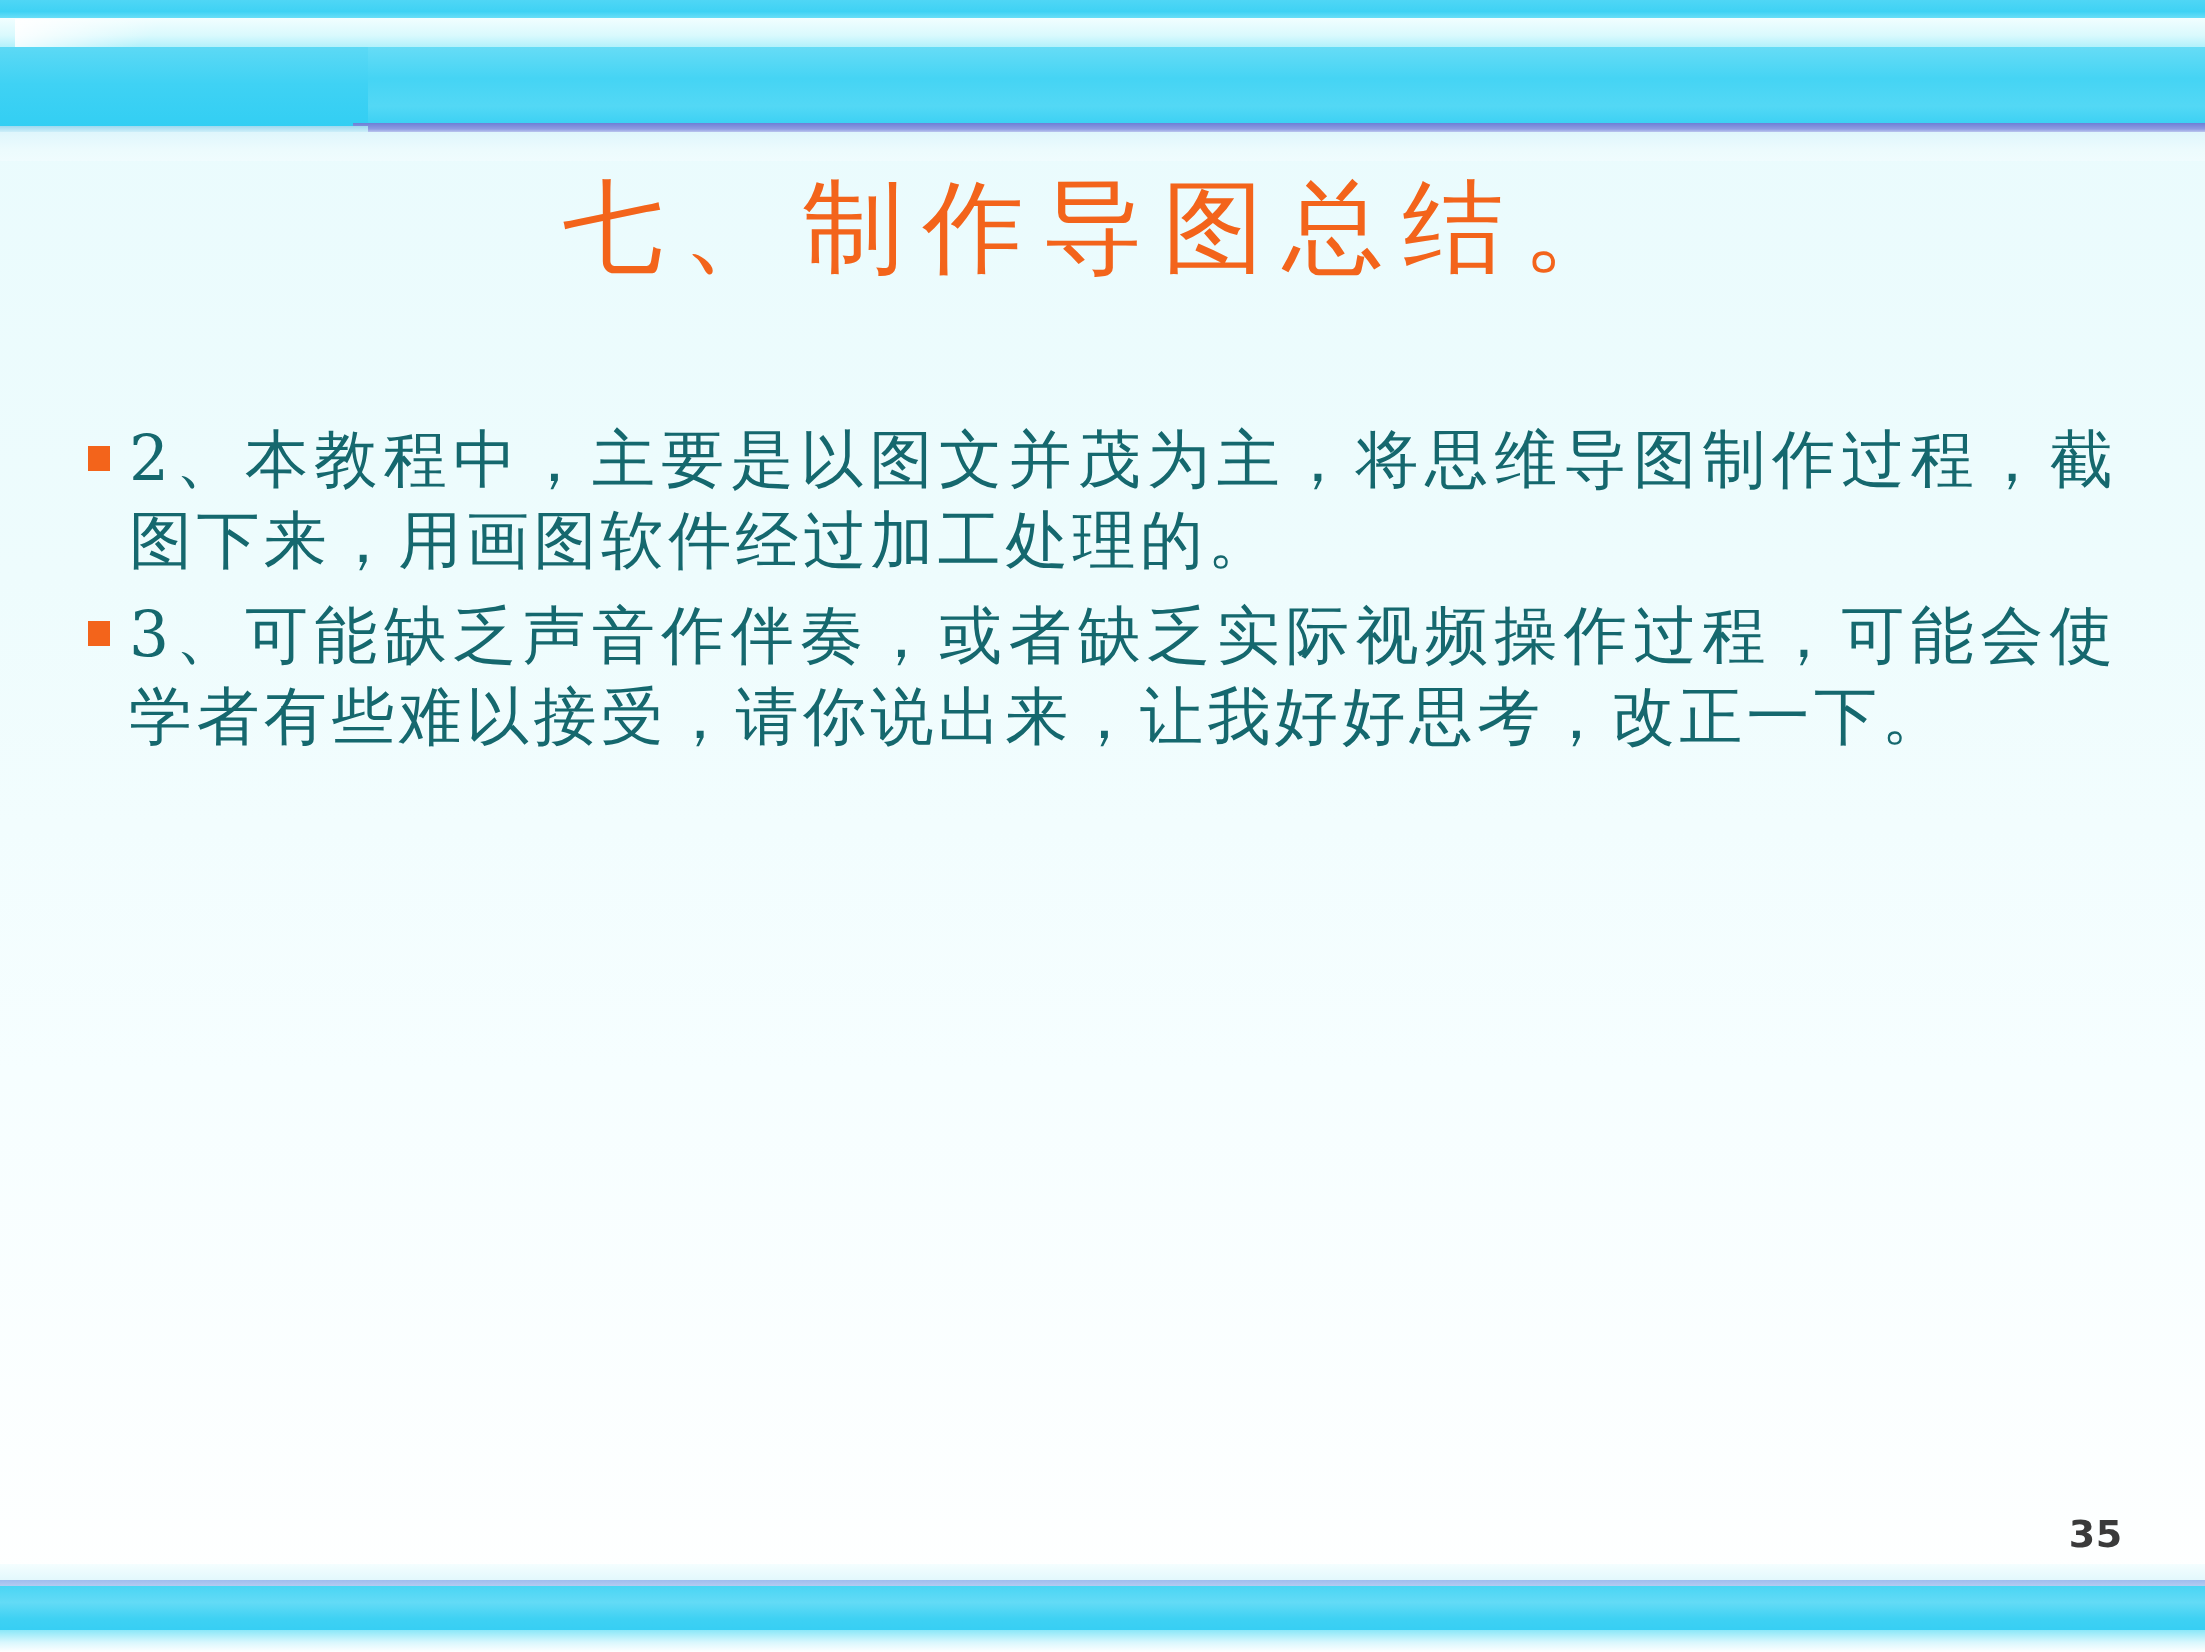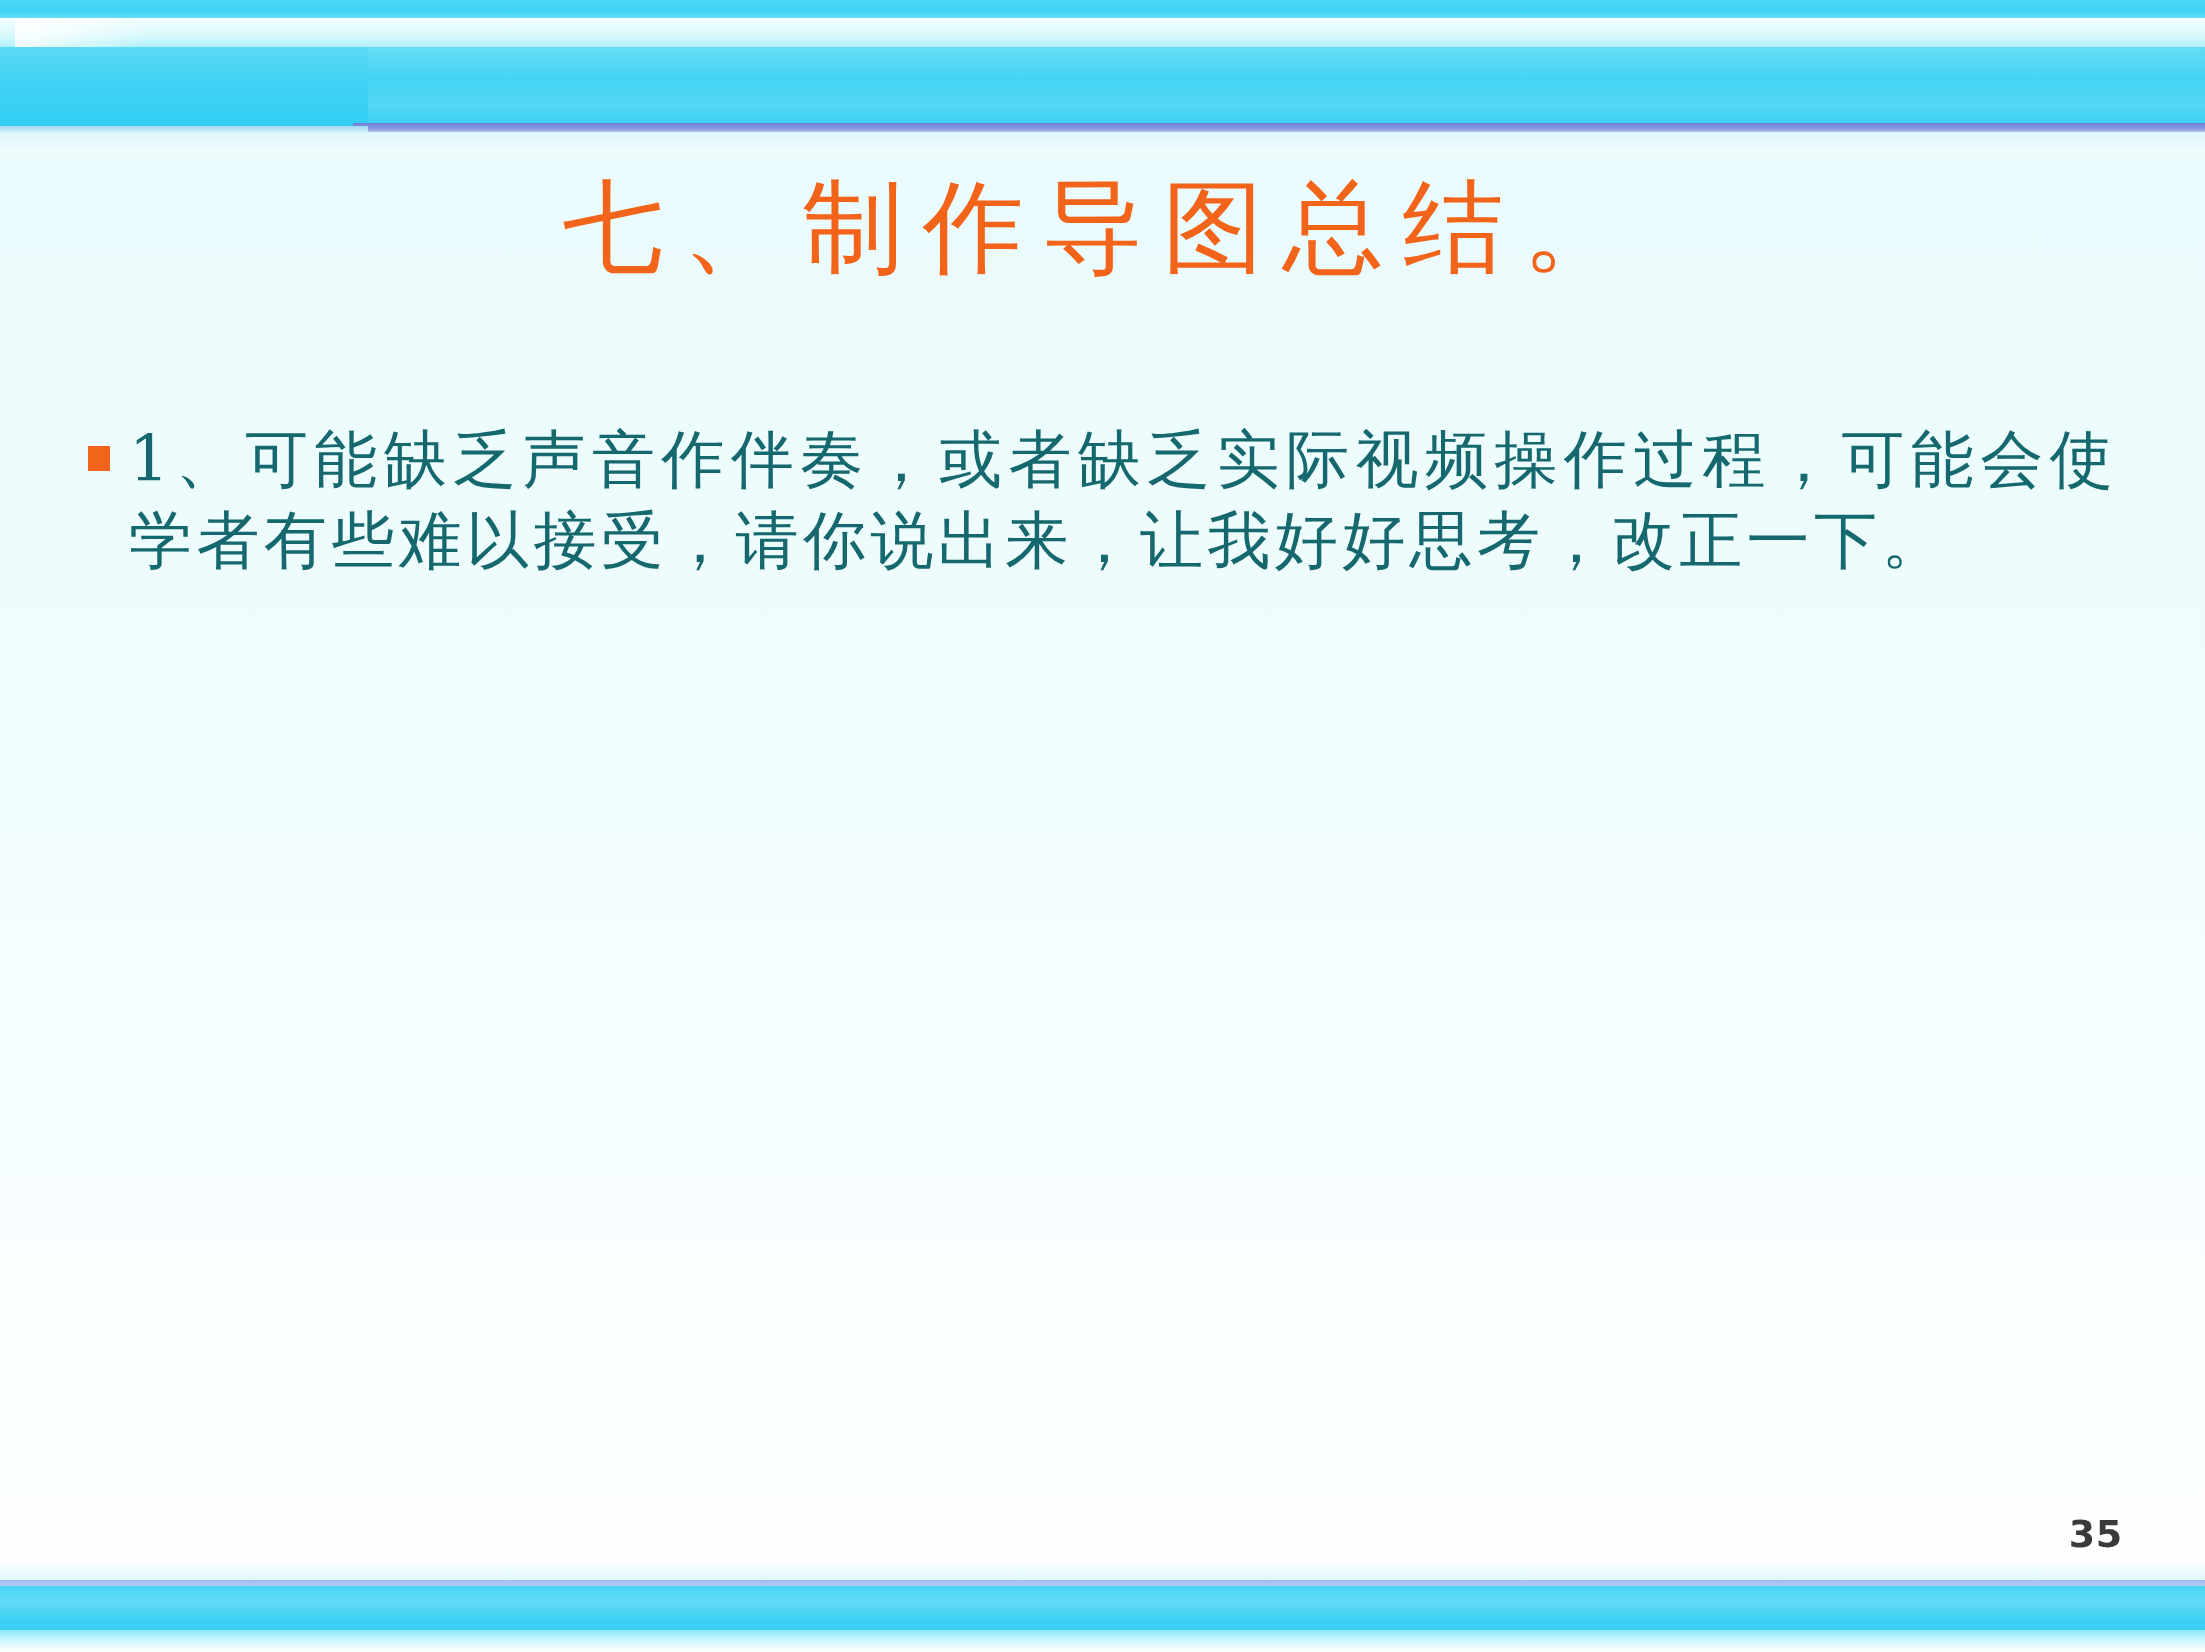--- a/index.html
+++ b/index.html
@@ -175,24 +175,28 @@
     <div class="tb-edge"></div>
     <div class="tb-edge-left"></div>
     <div class="tb-fade"></div>
   </div>
 
   <div class="title">七、制作导图总结。</div>
 
   <div class="content">
 
 
-
     <div class="bullet-row">
       <span class="bullet-marker"></span>
-      <span class="bullet-text">1、可能缺乏声音作伴奏，或者缺乏实际视频操作过程，可能会使学者有些难以接受，请你说出来，让我好好思考，改正一下。</span>
+      <span class="bullet-text">2、本教程中，主要是以图文并茂为主，将思维导图制作过程，截图下来，用画图软件经过加工处理的。</span>
+    </div>
+
+    <div class="bullet-row">
+      <span class="bullet-marker"></span>
+      <span class="bullet-text">3、可能缺乏声音作伴奏，或者缺乏实际视频操作过程，可能会使学者有些难以接受，请你说出来，让我好好思考，改正一下。</span>
     </div>
 
 
   </div>
 
   <div class="page-number">35</div>
 
   <div class="bottom-banner">
     <div class="bb-fade"></div>
     <div class="bb-edge"></div>

